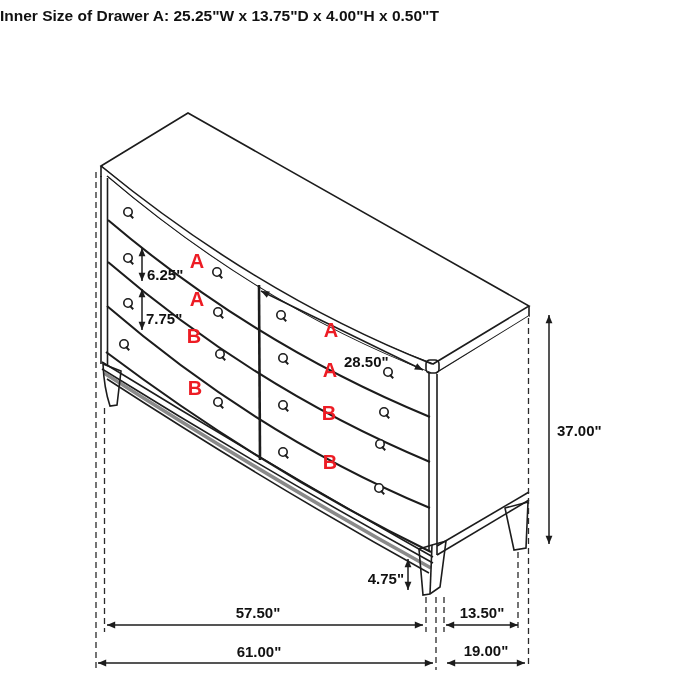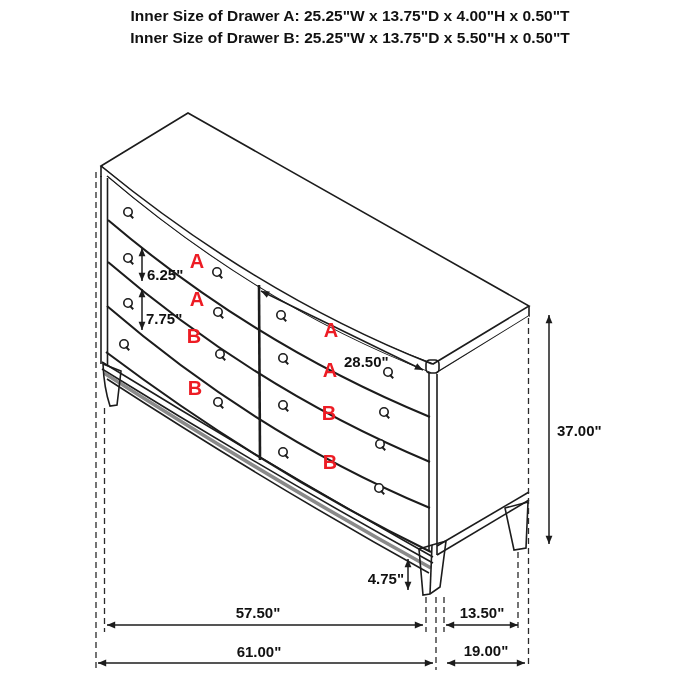--- a/index.html
+++ b/index.html
@@ -1,36 +1,35 @@
 <!DOCTYPE html>
 <html><head>
 <meta charset="utf-8">
 <style>
   html,body{margin:0;padding:0;background:#ffffff;}
   #stage{position:relative;width:700px;height:700px;background:#ffffff;overflow:hidden;
          font-family:"Liberation Sans",sans-serif;}
-  #titleBlock{position:absolute;left:0;right:0;top:5px;text-align:center;
+  #titleBlock{position:absolute;left:0;right:0;top:5px;
               font-size:15.5px;font-weight:bold;color:#111;line-height:22px;letter-spacing:0;}
   svg{position:absolute;left:0;top:0;}
   .ln{stroke:#1c1c1c;stroke-width:1.6;fill:none;}
   .lnthick{stroke:#1c1c1c;stroke-width:2.1;fill:none;}
   .dash{stroke:#2a2a2a;stroke-width:1.3;fill:none;stroke-dasharray:6 4;}
   .dim{stroke:#1c1c1c;stroke-width:1.5;fill:none;}
   .white{fill:#ffffff;stroke:none;}
   .dimtxt{font-family:"Liberation Sans",sans-serif;font-size:15px;font-weight:bold;fill:#111;}
   .drlabel{font-family:"Liberation Sans",sans-serif;font-size:20px;font-weight:bold;}
 </style>
 </head>
 <body>
 
 <div id="stage">
 
   <div id="titleBlock">
     <div>Inner Size of Drawer A: 25.25"W x 13.75"D x 4.00"H x 0.50"T</div>
-    <div>Inner Size of Drawer B: 25.25"W x 13.75"D x 5.50"H x 0.50"T</div>
   </div>
 
   <svg width="700" height="700" viewBox="0 0 700 700">
     <defs>
       <marker id="mE" markerWidth="12" markerHeight="9" refX="8.6" refY="3.8" orient="auto" markerUnits="userSpaceOnUse">
         <path d="M0.4,0.4 L8.6,3.8 L0.4,7.2 Z" fill="#1c1c1c"></path>
       </marker>
       <marker id="mS" markerWidth="12" markerHeight="9" refX="8.6" refY="3.8" orient="auto-start-reverse" markerUnits="userSpaceOnUse">
         <path d="M0.4,0.4 L8.6,3.8 L0.4,7.2 Z" fill="#1c1c1c"></path>
       </marker>

